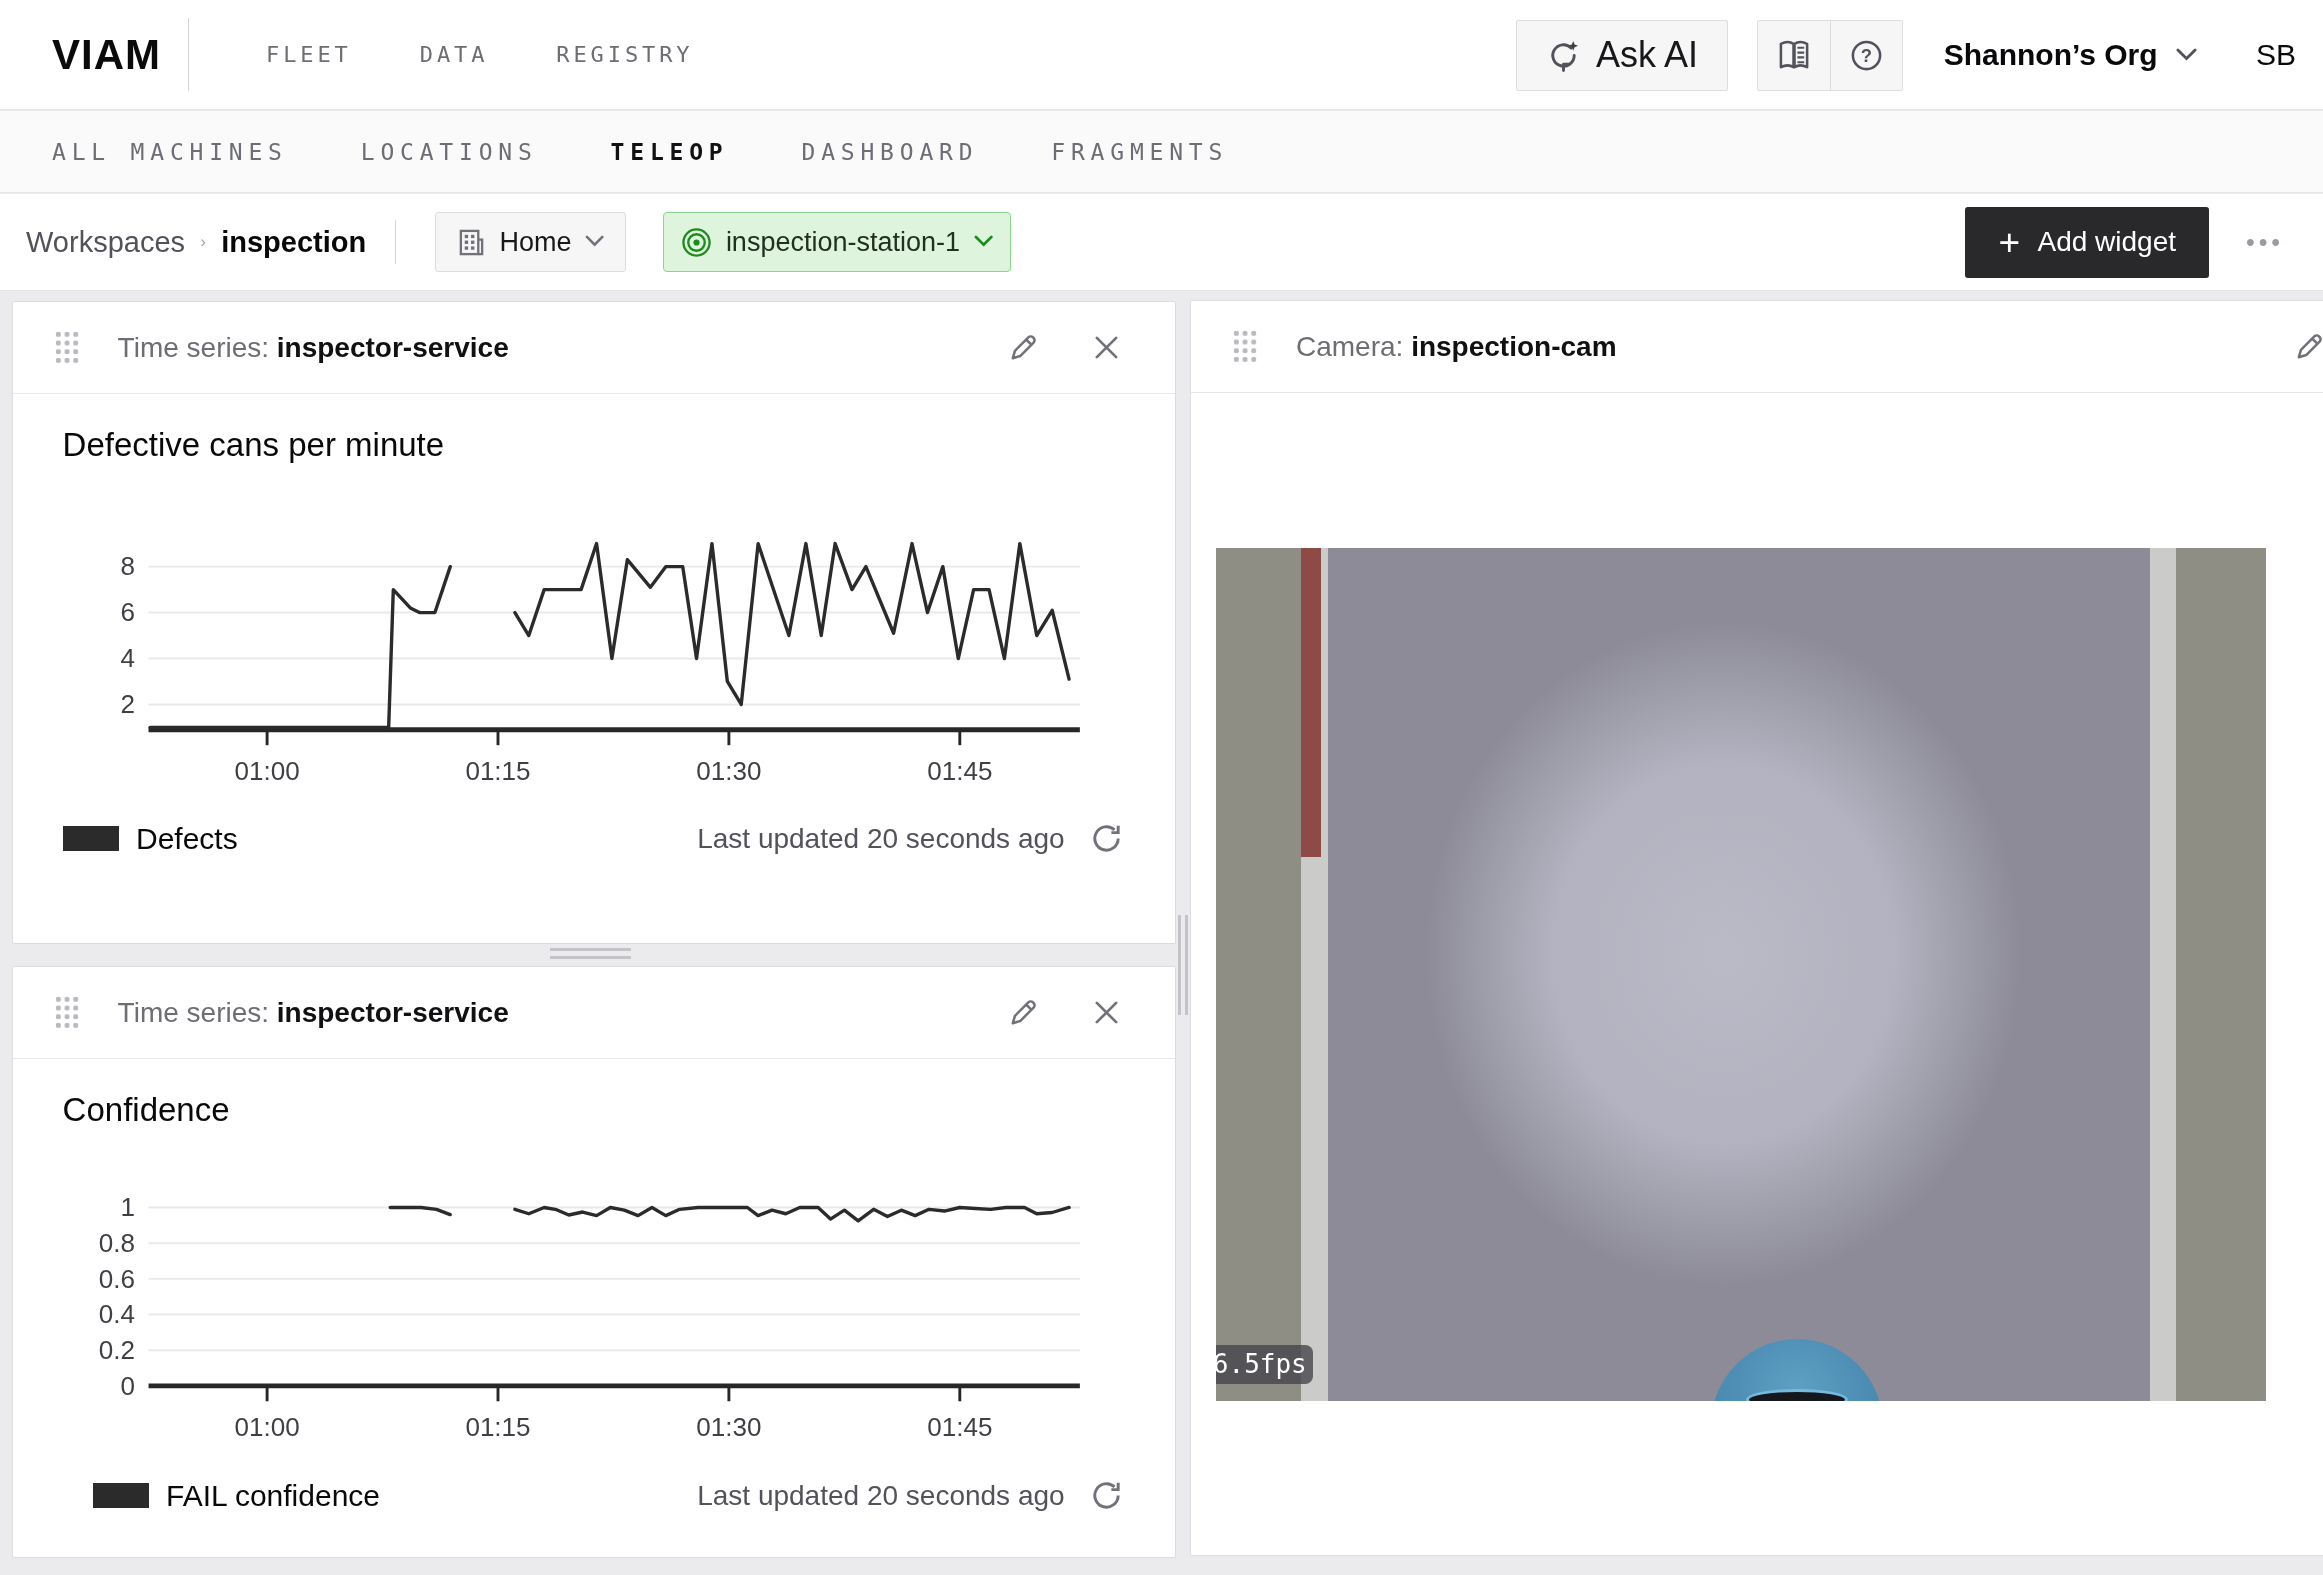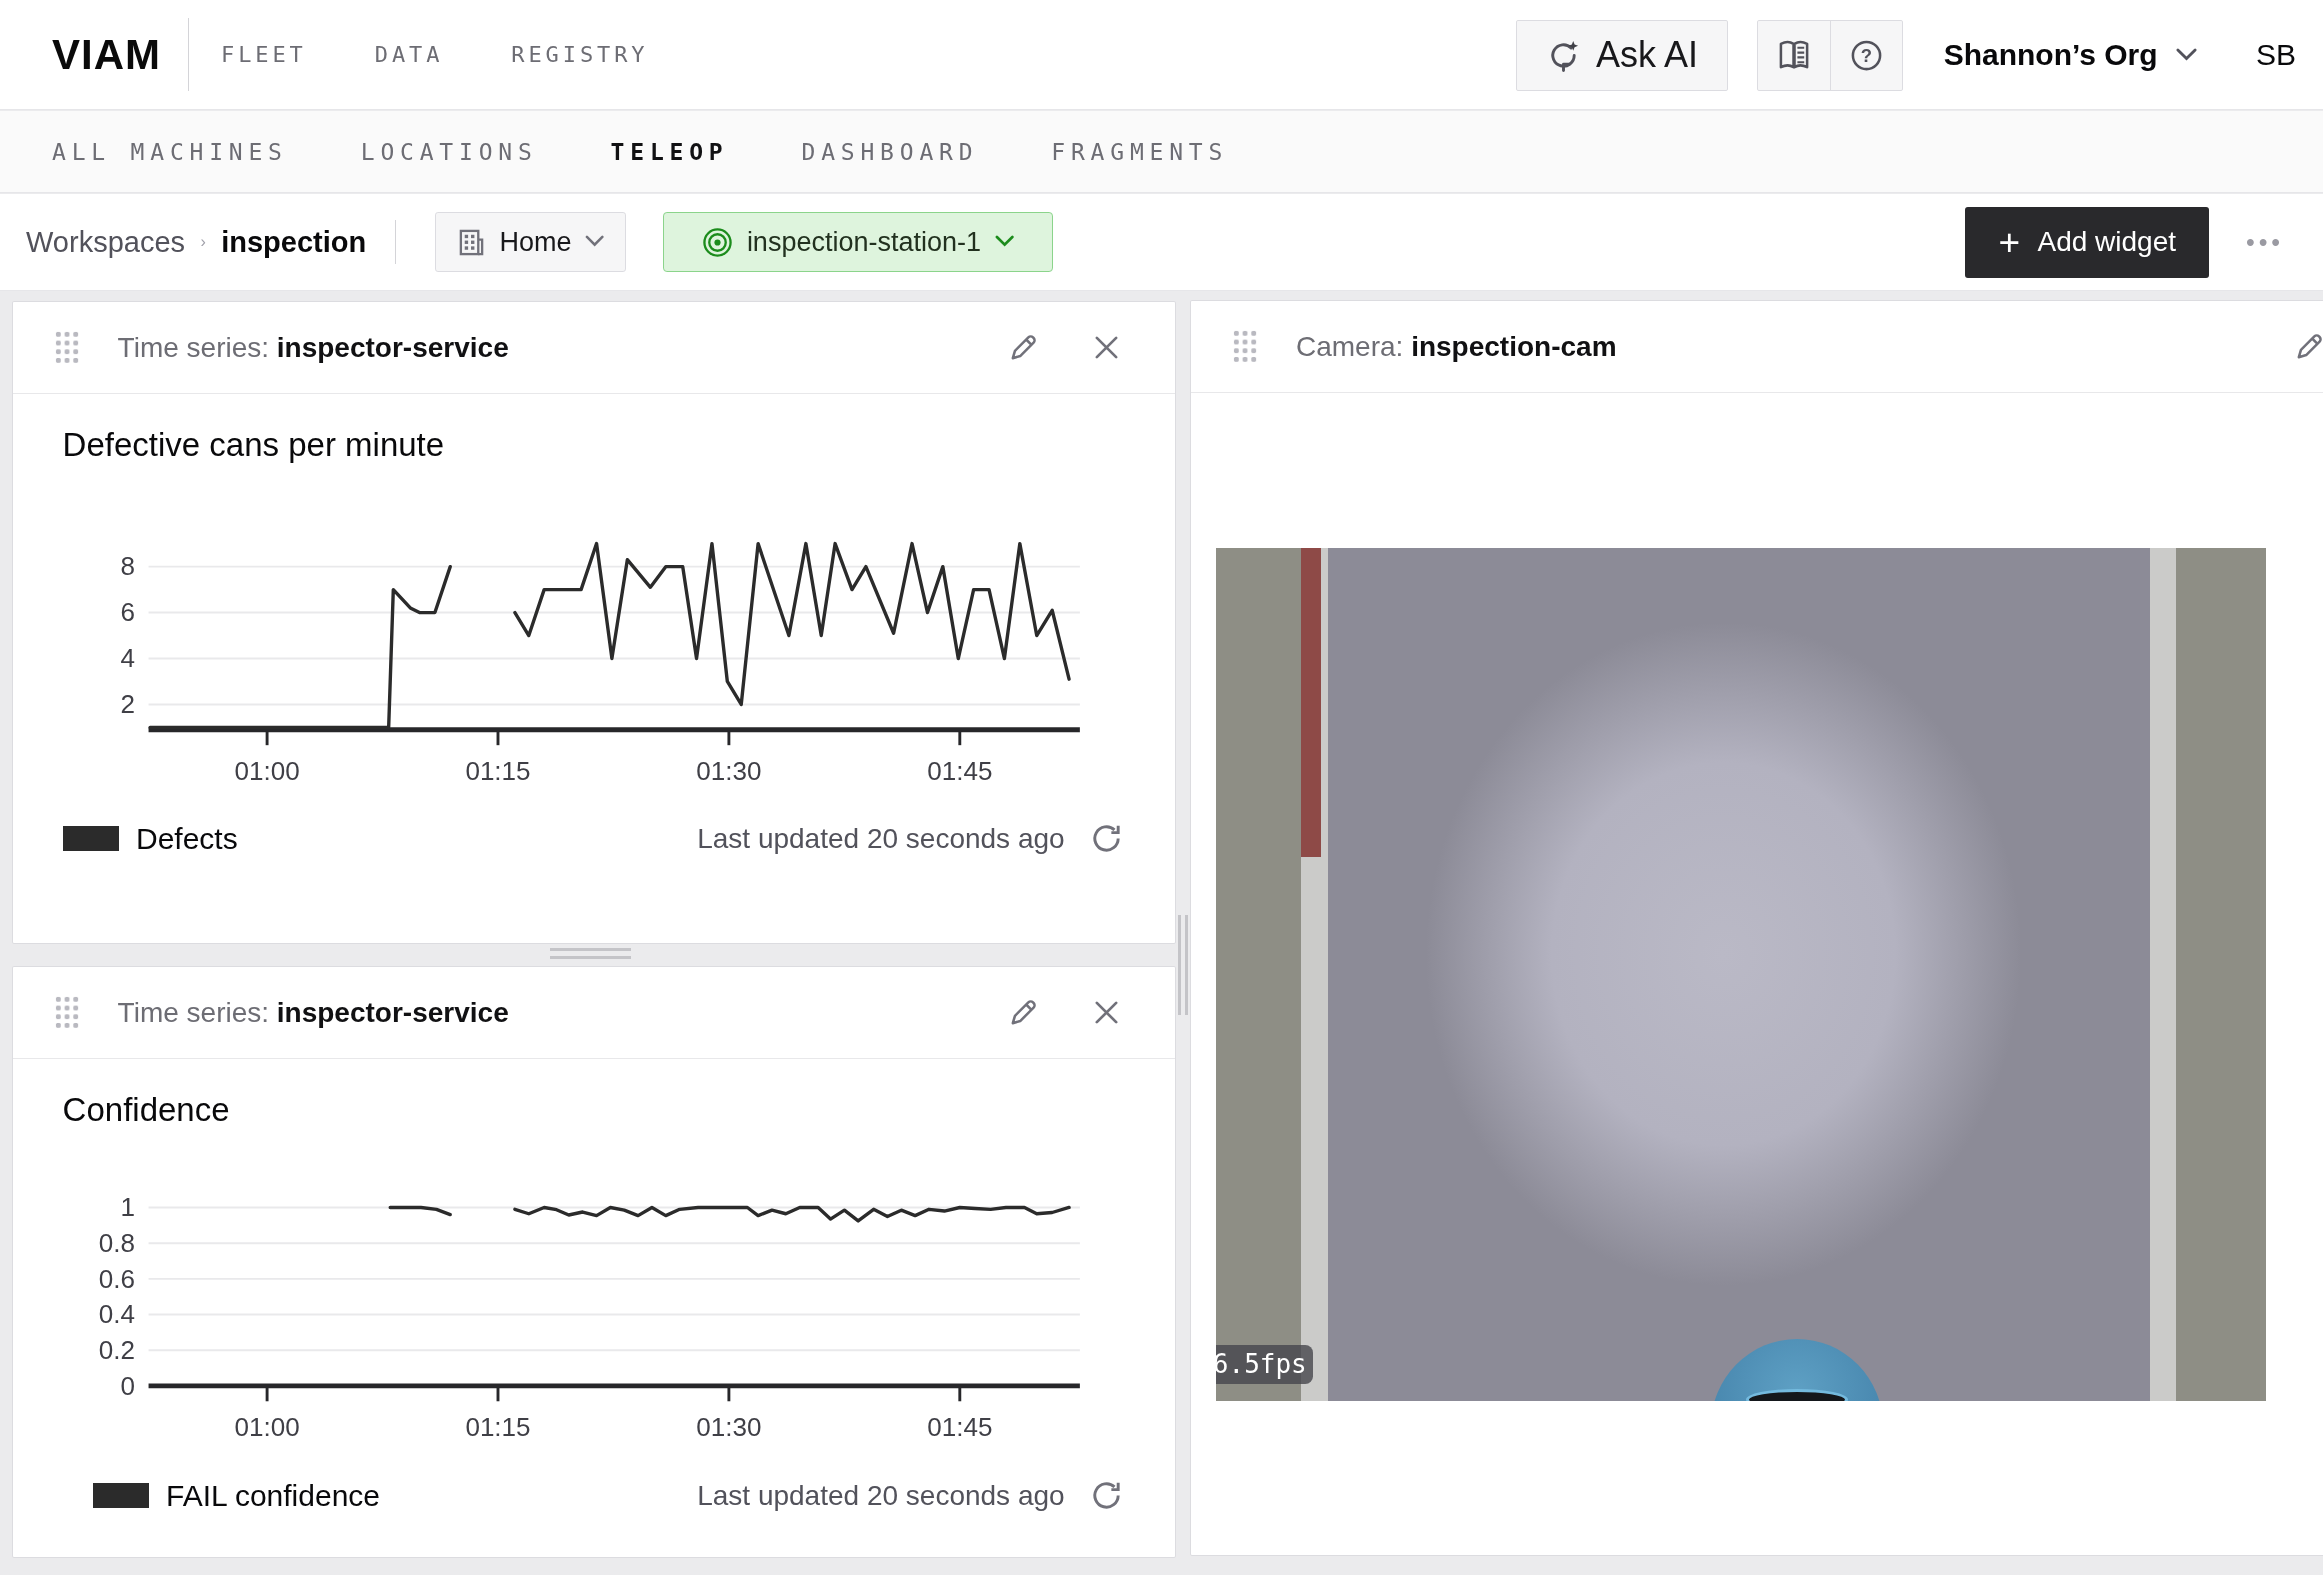--- a/index.html
+++ b/index.html
@@ -3,21 +3,21 @@
 <meta charset="utf-8">
 <style>
   * { margin:0; padding:0; box-sizing:border-box; }
   html,body { width:2323px; height:1576px; overflow:hidden; }
   body { background:#ebebed; font-family:"Liberation Sans","DejaVu Sans",sans-serif; color:#18181b; position:relative; }
 
   
   .topbar { position:absolute; left:0; top:0; width:2323px; height:110px; background:#fff; border-bottom:1px solid #e6e6e9; display:flex; align-items:center; }
   .logo { font-weight:900; font-size:42px; letter-spacing:1px; color:#0a0a0a; margin-left:52px; cursor:pointer; }
   .topbar .vdiv { width:1px; height:73px; background:#d4d4d8; margin-left:27px; }
-  .topnav { display:flex; gap:68px; margin-left:32px;align-items:flex-end; }
+  .topnav { display:flex; gap:68px; margin-left:77px;align-items:flex-end; }
   .topnav-item { font-family:"DejaVu Sans Mono",monospace; font-size:22px; letter-spacing:3.9px; color:#6d6d74; cursor:pointer; text-decoration:none; }
   .topbar-right { position:absolute; right:27px; top:0; height:110px; display:flex; align-items:center; gap:29px; }
   .askai { display:flex; align-items:center; gap:15.4px; height:71px; padding:0 29px; background:#f6f6f7; border:1px solid #dcdce1; border-radius:1.9px; font-size:36px; color:#18181b; cursor:pointer; font-family:inherit; }
   .icon-group { display:flex; height:71px; background:#f6f6f7; border:1px solid #dcdce1; border-radius:1.9px; }
   .icon-group button { width:72px; border:none; background:transparent; display:flex; align-items:center; justify-content:center; cursor:pointer; }
   .icon-group button + button { border-left:1px solid #dcdce1; }
   .org { display:flex; align-items:center; gap:17.4px; background:none; border:none; font-family:inherit; font-size:30px; font-weight:bold; color:#09090b; cursor:pointer; margin-left:11.6px; }
   .avatar { font-size:30px; font-weight:normal; color:#09090b; margin-left:29px; cursor:pointer; }
 
   
@@ -26,21 +26,21 @@
   .subnav-item.active { color:#111113; font-weight:bold; }
 
   
   .toolbar { position:absolute; left:0; top:194px; width:2323px; height:97px; background:#fff; border-bottom:1px solid #e6e6e9; display:flex; align-items:center; }
   .crumbs { display:flex; align-items:center; margin-left:26px; gap:15.4px; }
   .crumb-root { font-size:29px; color:#52525b; cursor:pointer; }
   .crumb-sep { color:#a1a1aa; }
   .crumb-current { font-size:29px; font-weight:bold; color:#09090b; }
   .crumb-div { width:1px; height:44px; background:#d4d4d8; margin-left:13.5px; }
   .loc-btn { display:flex; align-items:center; gap:13.5px; height:60px; padding:0 21px; margin-left:39px; background:#f6f6f7; border:1px solid #dcdce1; border-radius:2.9px; font-family:inherit; font-size:27px; color:#18181b; cursor:pointer; }
-  .machine-pill { display:flex; align-items:center; gap:13.5px; height:60px; padding:0 38px; margin-left:37px; background:#def4dd; border:1px solid #8bd48b; border-radius:3.9px; font-family:inherit; font-size:27px; color:#22311f; cursor:pointer; }
+  .machine-pill { display:flex; align-items:center; gap:13.5px; height:60px; padding:0 17px; margin-left:37px; background:#def4dd; border:1px solid #8bd48b; border-radius:3.9px; font-family:inherit; font-size:27px; color:#22311f; cursor:pointer; }
   .toolbar-right { position:absolute; right:39px; display:flex; align-items:center; gap:37px; }
   .add-widget { display:flex; align-items:center; gap:17.4px; height:71px; padding:0 33px; background:#29292c; color:#fff; border:none; border-radius:2.9px; font-family:inherit; font-size:28px; cursor:pointer; }
   .add-widget .plus { font-size:37px; font-weight:300; line-height:1; }
   .more-dots { font-size:25px; letter-spacing:3.9px; color:#9a9aa2; cursor:pointer; }
 
   
   .widget { position:absolute; background:#fff; border:1px solid #dcdce0; border-radius:1.9px; }
   #widget-ts1 { left:11.6px; top:301px; width:1164px; height:643px; }
   #widget-ts2 { left:11.6px; top:966px; width:1164px; height:592px; }
   #widget-cam { left:1190px; top:300px; width:1272px; height:1256px; }

